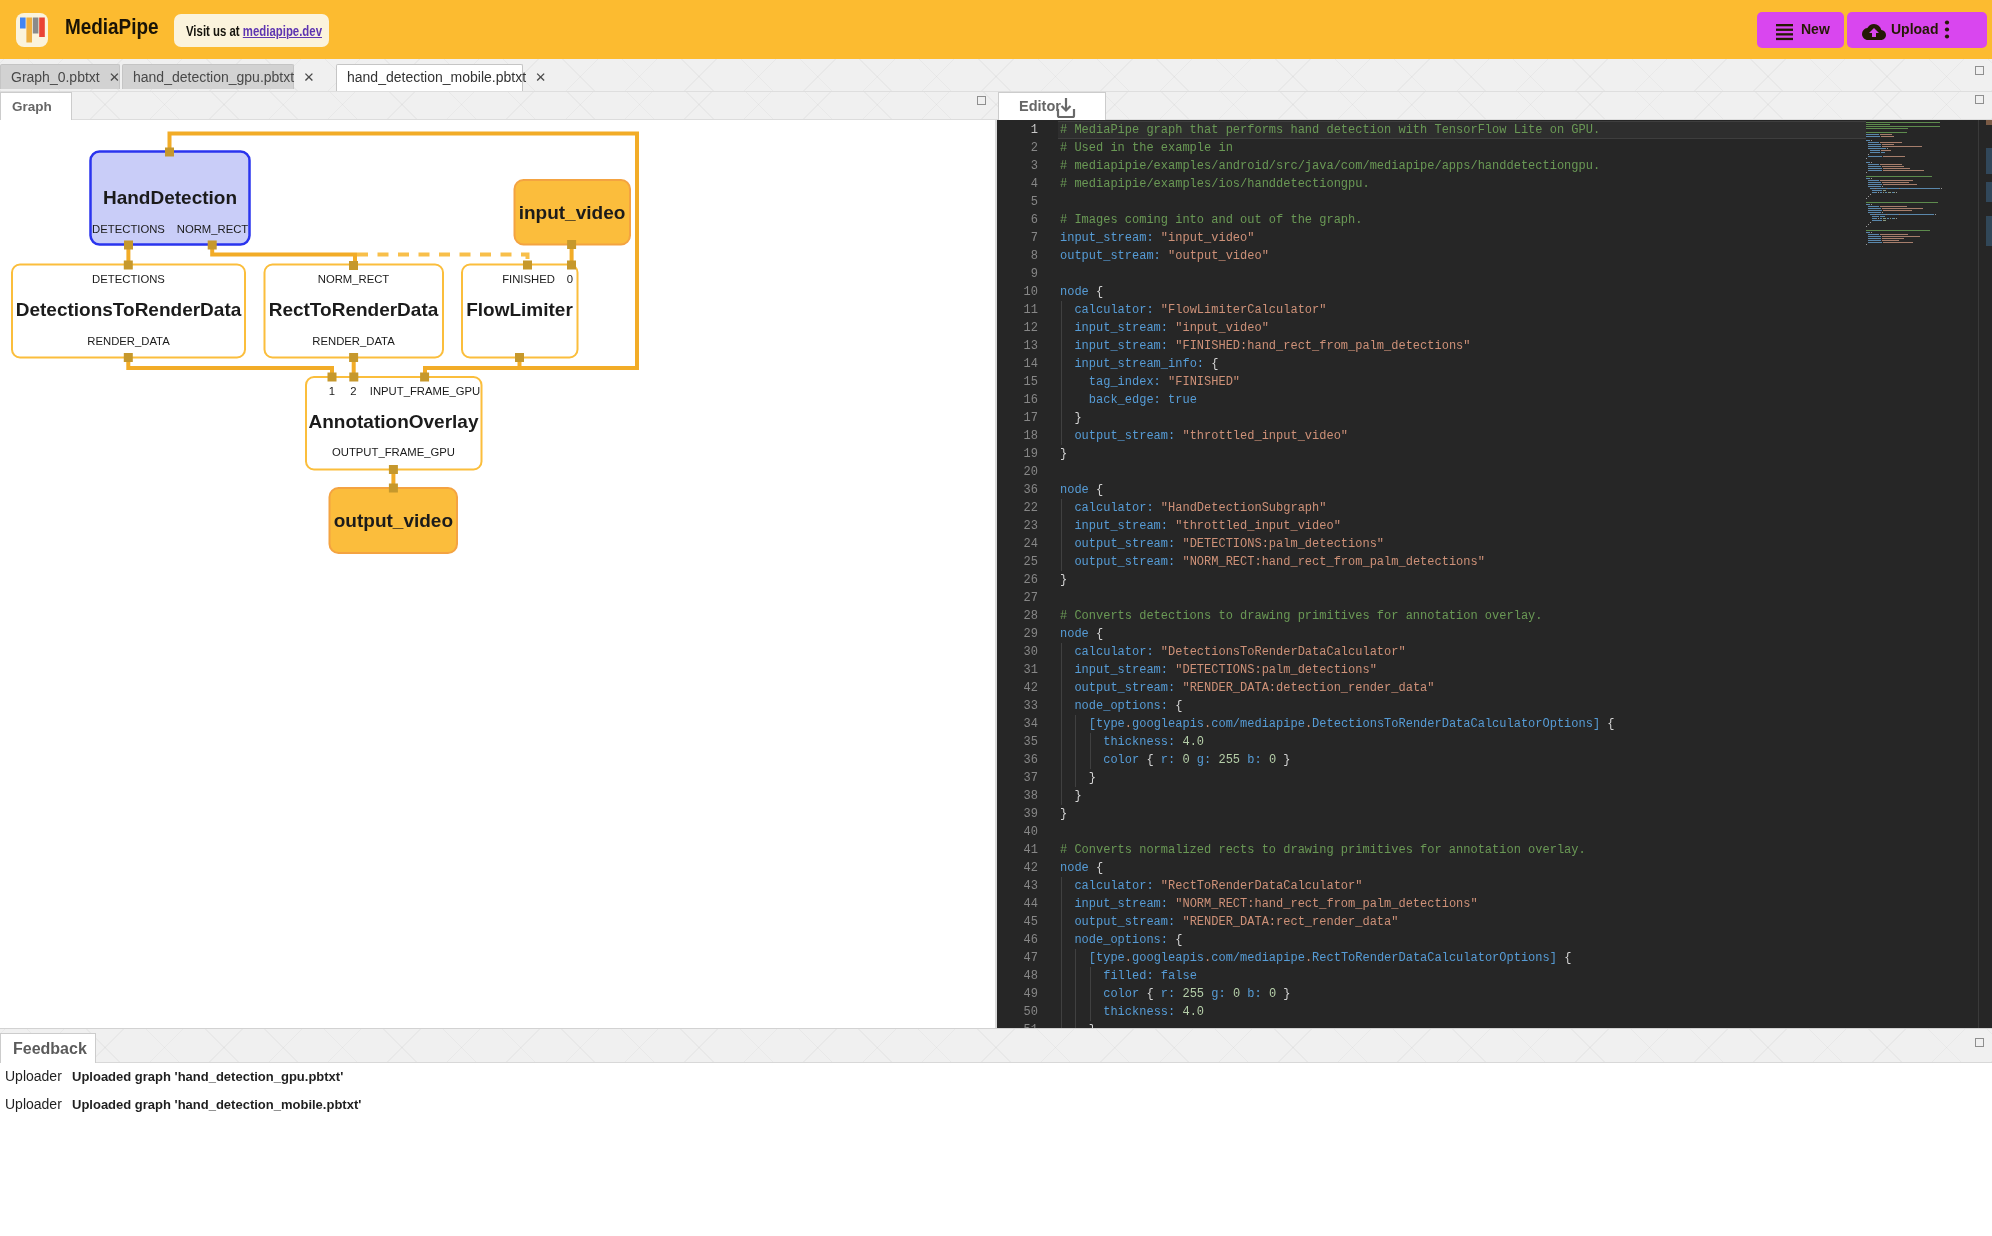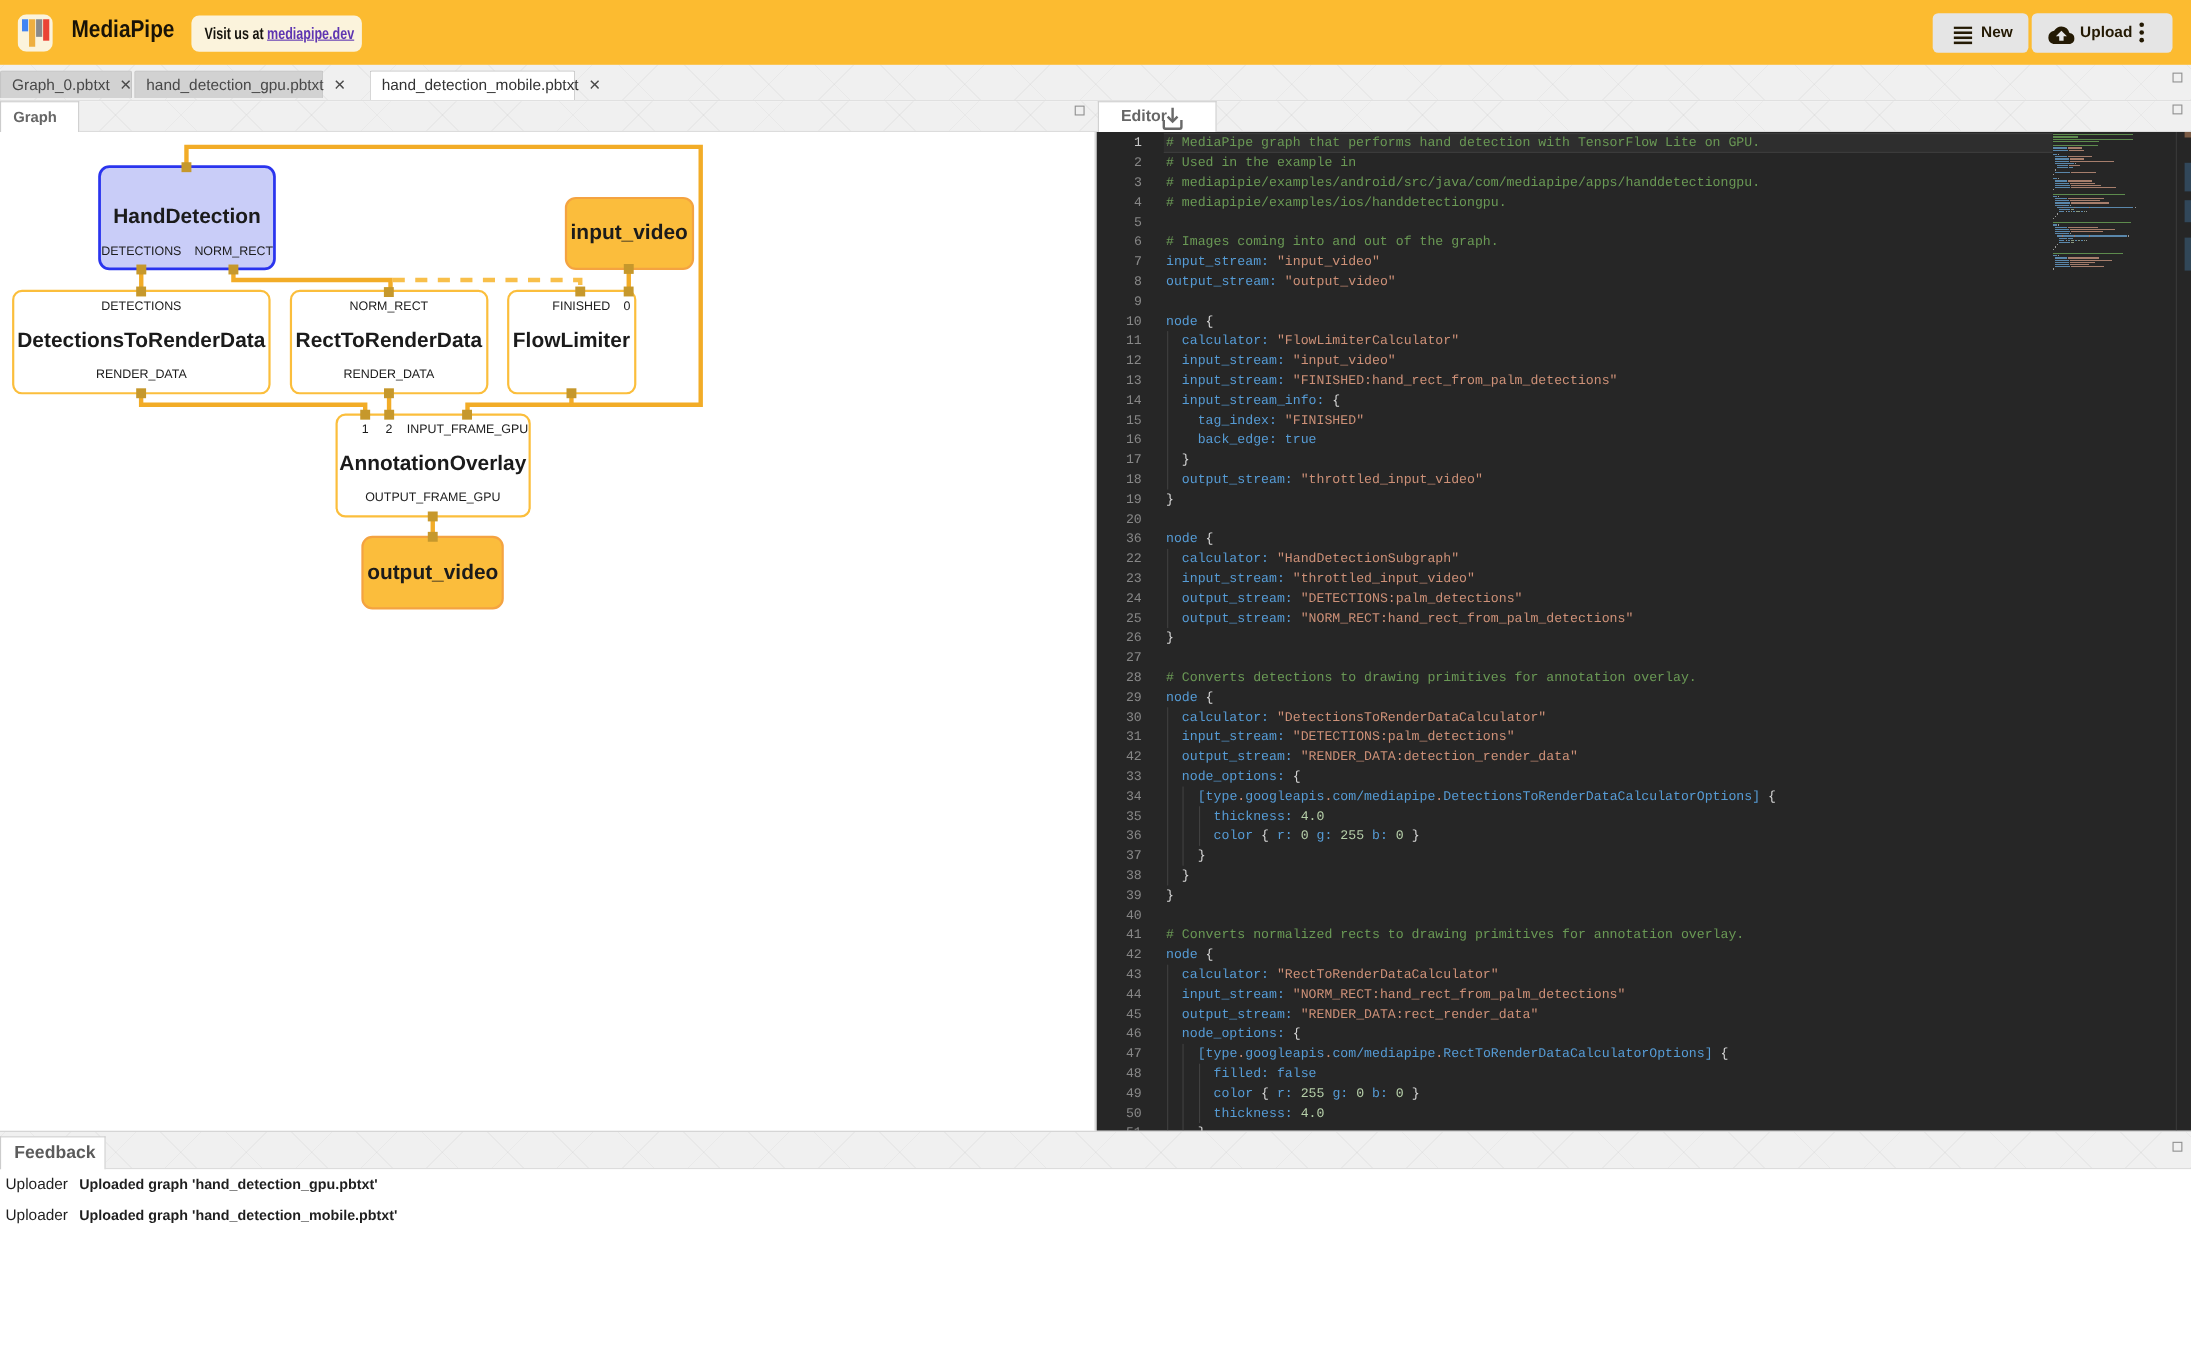--- a/index.html
+++ b/index.html
@@ -4,25 +4,25 @@
 *{margin:0;padding:0;box-sizing:border-box}
 html,body{width:1992px;height:1236px;overflow:hidden;background:#fff;
   font-family:"Liberation Sans",sans-serif;-webkit-font-smoothing:antialiased}
 #hdr{position:absolute;left:0;top:0;width:1992px;height:59px;background:#fcbb30}
 #hdr .title{position:absolute;left:65px;top:14px;font-size:22px;font-weight:bold;color:#191307;transform:scaleX(.86);transform-origin:0 0}
 #visit{position:absolute;left:174px;top:14px;width:155px;height:33px;background:#fbf3dc;border-radius:7px;
   font-size:15px;font-weight:bold;color:#15130c;line-height:33px;text-align:center;white-space:nowrap}
 #visit .in{display:inline-block;transform:translateX(-9.5px) scaleX(.76)}
 #visit a{text-decoration:underline}
 #visit a{color:#5e35b1}
-.btn{position:absolute;top:12px;height:36px;background:#e5e5e5;border-radius:5px;
+.btn{position:absolute;top:12px;height:36px;background:#d946ef;border-radius:5px;
   font-size:14px;font-weight:bold;color:#241a04}
 #btn-new{left:1757px;width:87px}
 #btn-new span{position:absolute;left:44px;top:9px}
-#btn-up{left:1847px;width:128px}
+#btn-up{left:1847px;width:140px}
 #btn-up span{position:absolute;left:44px;top:9px}
 .strip{position:absolute;left:0;width:1992px;background-color:#f0f0f0;
   background-image:repeating-linear-gradient(45deg,rgba(0,0,0,.03) 0 1px,transparent 1px 42px),
   repeating-linear-gradient(-45deg,rgba(0,0,0,.03) 0 1px,transparent 1px 42px)}
 #filestrip{top:59px;height:33px;border-bottom:1px solid #dedede}
 #panelstrip{top:92px;height:28px;border-bottom:1px solid #dcdcdc}
 #fbstrip{top:1028px;height:35px;border-top:1px solid #d2d2d2;border-bottom:1px solid #d8d8d8}
 .ftab{position:absolute;top:4.5px;height:25px;background:#d2d2d2;border:1px solid #c5c5c5;border-bottom:none;
   border-radius:2px 2px 0 0;font-size:14px;color:#484848;line-height:24px;padding-left:10px}
 .ftab.on{background:#fff;color:#333;height:27px}

